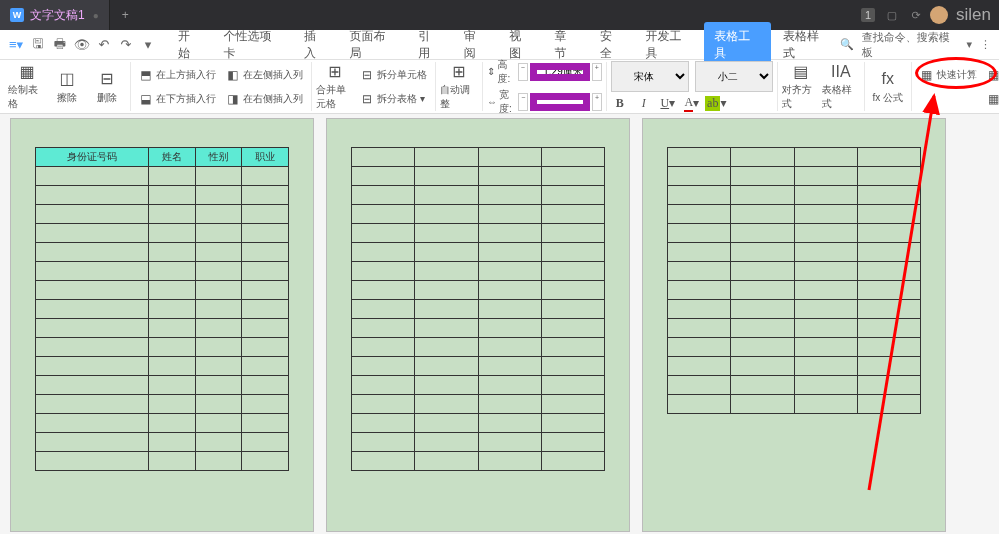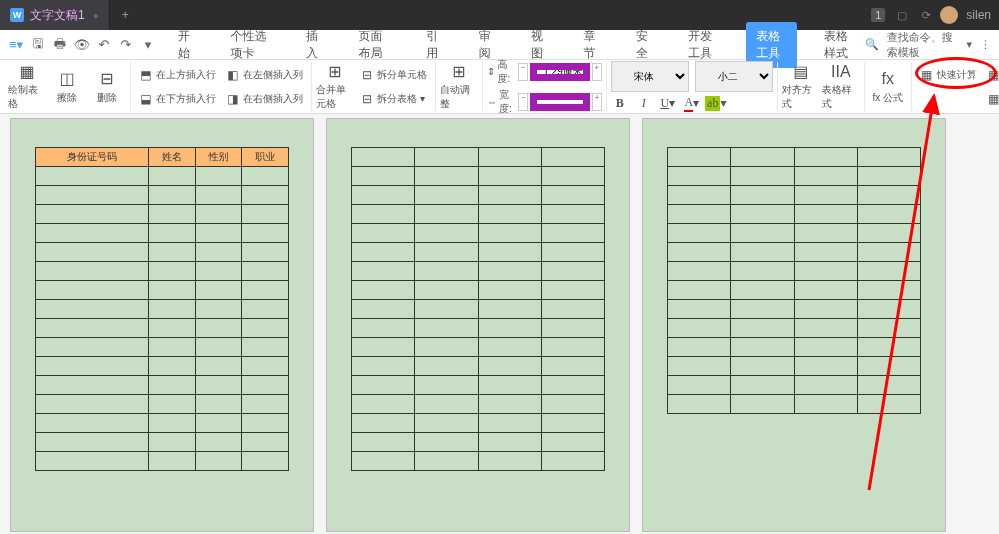--- a/index.html
+++ b/index.html
@@ -7,26 +7,26 @@
   .titlebar { height: 30px; background: #2d2d30; display: flex; align-items: center; color: #ccc; }
   .tab { display: flex; align-items: center; height: 30px; padding: 0 10px; background: #3d3d42; border-right: 1px solid #222; }
   .tab.active { background: #3d3d42; }
   .tab-icon { width: 14px; height: 14px; background: #4a9eff; border-radius: 2px; margin-right: 6px; display: inline-flex; align-items: center; justify-content: center; color: #fff; font-size: 9px; font-weight: bold; }
   .tab-text { color: #f0abfc; font-size: 12px; }
   .tab-star { color: #666; margin-left: 8px; font-size: 10px; }
   .tab-add { padding: 0 12px; color: #999; cursor: pointer; }
   .titlebar-right { margin-left: auto; display: flex; align-items: center; gap: 4px; padding-right: 8px; }
   .titlebar-btn { width: 20px; height: 20px; display: flex; align-items: center; justify-content: center; color: #888; font-size: 11px; }
   .avatar { width: 18px; height: 18px; border-radius: 50%; background: #d4a574; }
-  .user-name { color: #aaa; font-size: 12px; margin-left: 4px; }
+  .user-name { color: #aaa; font-size: 17px; margin-left: 4px; }
 
   .toolbar { height: 30px; background: #fff; display: flex; align-items: center; border-bottom: 1px solid #e0e0e0; }
   .quick-access { display: flex; align-items: center; gap: 2px; padding: 0 6px; }
   .qa-btn { width: 20px; height: 20px; display: flex; align-items: center; justify-content: center; color: #666; font-size: 13px; }
-  .menu-tabs { display: flex; align-items: center; gap: 17px; margin-left: 4px; }
+  .menu-tabs { display: flex; align-items: center; gap: 2px; margin-left: 4px; }
   .menu-tab { padding: 6px 10px; color: #555; font-size: 12px; cursor: pointer; }
   .menu-tab.active { background: #4a9eff; color: #fff; border-radius: 3px; }
   .toolbar-right { margin-left: auto; display: flex; align-items: center; padding-right: 8px; gap: 8px; color: #666; font-size: 11px; }
 
   .ribbon { height: 54px; background: #fff; display: flex; align-items: center; padding: 2px 4px; border-bottom: 1px solid #ddd; gap: 0; }
   .rgroup { display: flex; flex-direction: row; align-items: center; height: 100%; padding: 0 4px; border-right: 1px solid #e8e8e8; gap: 2px; }
   .rbtn-big { display: flex; flex-direction: column; align-items: center; justify-content: center; width: 38px; height: 48px; color: #555; font-size: 10px; gap: 2px; }
   .rbtn-big .ico { width: 20px; height: 20px; display: flex; align-items: center; justify-content: center; font-size: 16px; }
   .rcol { display: flex; flex-direction: column; gap: 2px; }
   .rbtn-sm { display: flex; align-items: center; height: 22px; padding: 0 4px; color: #555; font-size: 10px; gap: 3px; white-space: nowrap; }
@@ -39,21 +39,21 @@
   .fmt-row { display: flex; align-items: center; gap: 6px; }
   .fmt-btn { width: 18px; height: 18px; display: flex; align-items: center; justify-content: center; color: #555; font-size: 12px; font-family: serif; }
 
   .ellipse-highlight { position: absolute; border: 3px solid #ff0000; border-radius: 50%; width: 82px; height: 32px; right: 2px; top: 57px; pointer-events: none; z-index: 100; }
   .arrow-svg { position: absolute; right: 30px; top: 90px; width: 120px; height: 420px; pointer-events: none; z-index: 99; }
 
   .canvas { position: absolute; top: 114px; left: 0; right: 0; bottom: 0; background: #f5f5f5; display: flex; gap: 12px; padding: 4px 10px; overflow: hidden; }
   .page { background: #c8dfc5; border: 1px solid #bbb; width: 304px; height: 414px; padding: 28px 24px; position: relative; }
   .tbl { border-collapse: collapse; width: 100%; }
   .tbl td, .tbl th { border: 1px solid #333; height: 19px; font-size: 10px; color: #333; text-align: center; }
-  .tbl th { background: #fdba74; font-weight: normal; }
+  .tbl th { background: #5eead4; font-weight: normal; }
   .tbl-short td { height: 19px; }
   .page3 .tbl td { height: 19px; }
   .highlighted-btn { position: relative; }
 </style>
 </head>
 <body>
 
 <div class="titlebar">
   <div class="tab active">
     <span class="tab-icon">W</span>

